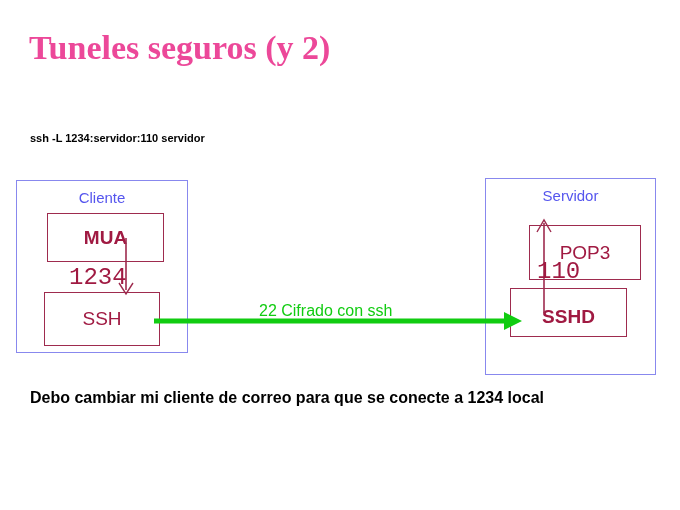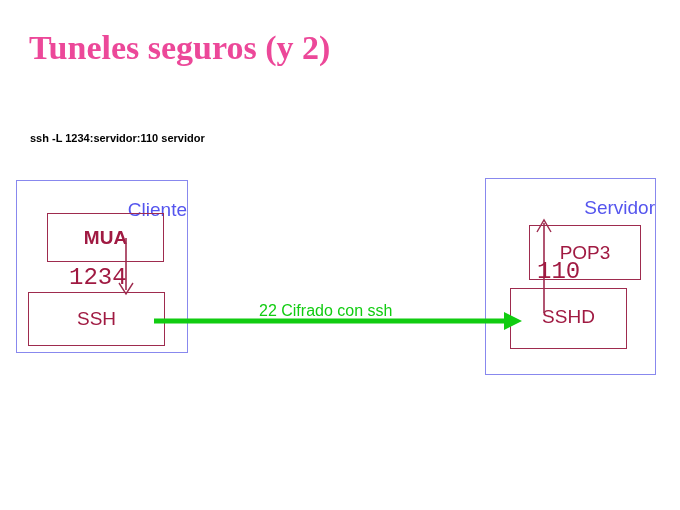--- a/index.html
+++ b/index.html
@@ -61,29 +61,28 @@
   
   .host-box {
     position: absolute;
     border: 1px solid #8888ee;
     background: #ffffff;
     box-sizing: border-box;
   }
   .host-label {
     position: absolute;
     width: 100%;
-    text-align: right;
+    text-align: center;
     top: 6px;
     left: 0;
     font-family: "Liberation Sans", sans-serif;
-    font-size: 19px;
+    font-size: 15px;
     line-height: 21px;
     color: #5555ee;
     white-space: nowrap;
-    margin-top: 12px;
   }
   #client-box {
     left: 16px;
     top: 180px;
     width: 172px;
     height: 173px;
   }
   #server-box {
     left: 485px;
     top: 178px;
@@ -110,39 +109,40 @@
   }
   #proc-mua {
     left: 47px;
     top: 213px;
     width: 117px;
     height: 49px;
     font-weight: bold;
   }
   #proc-mua .proc-label { top: 12px; }
   #proc-ssh {
-    left: 28px;
+    left: 44px;
     top: 292px;
-    width: 137px;
+    width: 116px;
     height: 54px;
   }
   #proc-ssh .proc-label { top: 14px; }
   #proc-pop3 {
     left: 529px;
     top: 206px;
     width: 112px;
     height: 55px;
     margin-top: 19px;
   }
   #proc-pop3 .proc-label { top: 15px; }
   #proc-sshd {
     left: 510px;
     top: 288px;
     width: 117px;
-    height: 61px;
+    height: 49px;
+    font-weight: bold;
   }
   #proc-sshd .proc-label { top: 16px; }
   
   .inner-arrow {
     position: absolute;
   }
   #client-inner-arrow {
     left: 110px;
     top: 238px;
     width: 34px;
@@ -236,14 +236,15 @@
 
   <div id="port-110" class="port-label">110</div>
 
   <svg id="tunnel-arrow" viewBox="0 0 370 26" width="370" height="26">
     <line x1="0" y1="13" x2="355" y2="13" stroke="#11cc11" stroke-width="5"></line>
     <path d="M 350 4 L 368 13 L 350 22 Z" fill="#11cc11"></path>
   </svg>
 
   <div id="tunnel-label">22 Cifrado con ssh</div>
 
+  <div id="bottom-note">Debo cambiar mi cliente de correo para que se conecte a 1234 local</div>
 
 </div>
 
 </body></html>

